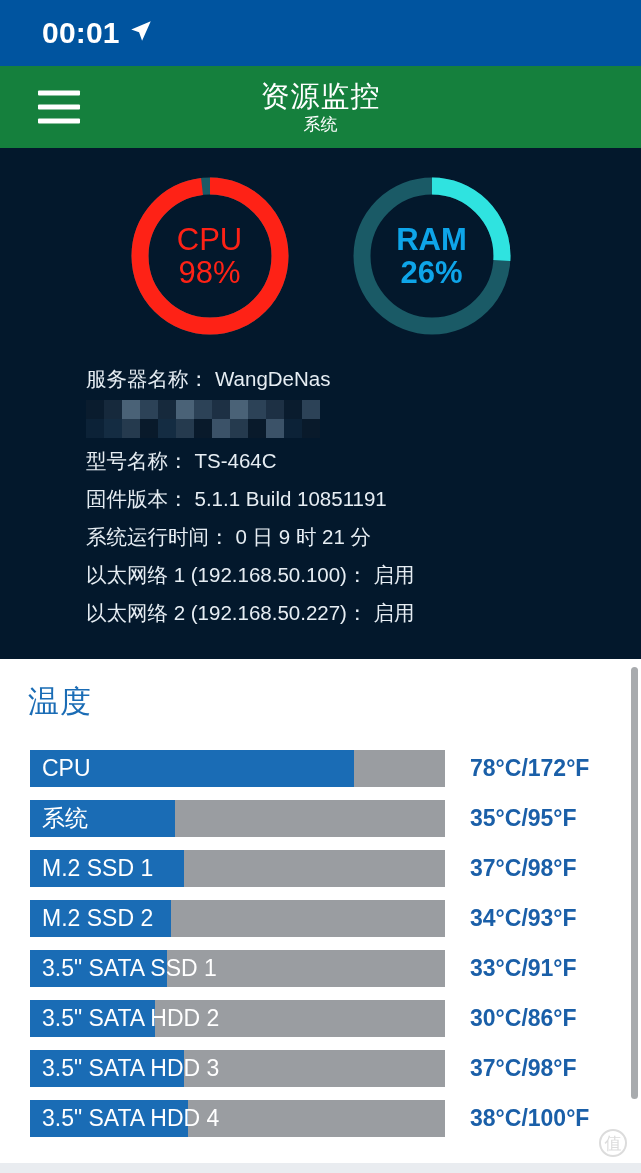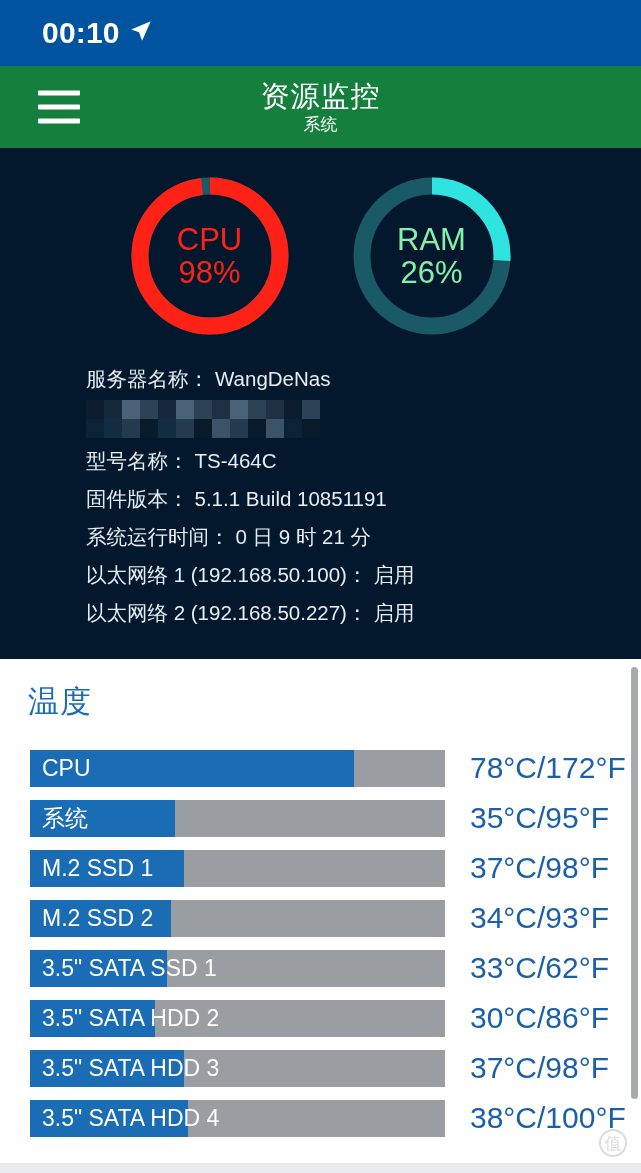--- a/index.html
+++ b/index.html
@@ -64,21 +64,21 @@
   .gauges { display: flex; justify-content: center; gap: 58px; padding-top: 12px; }
   .gauge { position: relative; width: 164px; height: 164px; }
   .gauge svg { display: block; transform: rotate(-90deg); }
   .gauge-text {
     position: absolute; inset: 0; display: flex; flex-direction: column;
     align-items: center; justify-content: center; line-height: 1.08;
   }
   .gauge-name { font-size: 31px; font-weight: 400; }
   .gauge-val  { font-size: 31px; font-weight: 400; }
   .gauge.cpu .gauge-name, .gauge.cpu .gauge-val { color: #fe2216; }
-  .gauge.ram .gauge-name, .gauge.ram .gauge-val { color: #86efac; }
+  .gauge.ram .gauge-name, .gauge.ram .gauge-val { color: #0ea5e9; font-weight: bold; }
 
   .info { margin-top: 22px; padding-left: 86px; }
   .info-row {
     color: #e6edf3; font-size: 20.5px; line-height: 1.0;
     height: 38px; display: flex; align-items: center; white-space: nowrap;
   }
   .info-row .lbl { margin-right: 6px; text-align: right; }
   .redacted { height: 40px; width: 232px; margin: 2px 0 2px 0; position: relative; }
   .redacted i { position: absolute; display: block; }
 
@@ -93,21 +93,21 @@
   }
   .bar {
     position: relative; width: 415px; height: 37px; background: #9a9da1; overflow: hidden;
   }
   .bar-fill { position: absolute; left: 0; top: 0; bottom: 0; background: #1a6cb5; }
   .bar-label {
     position: absolute; left: 12px; top: 0; height: 37px; display: flex; align-items: center;
     color: #ffffff; font-size: 23px; font-weight: 400; white-space: nowrap; z-index: 2;
   }
   .temp-val {
-    margin-left: 25px; color: #1a5fa8; font-size: 30px; font-weight: 400; white-space: nowrap;
+    margin-left: 25px; color: #1a5fa8; font-size: 23px; font-weight: 700; white-space: nowrap;
   }
 
   .scrollbar {
     position: absolute; right: 3px; top: 8px; width: 7px; height: 432px;
     background: #a8abae; border-radius: 4px;
   }
   .watermark {
     position: absolute; right: 14px; bottom: 16px;
     display: flex; align-items: center; gap: 8px;
     color: #dcdcdc; font-size: 25px; white-space: nowrap; pointer-events: none;
@@ -118,21 +118,21 @@
   }
   .bottom-strip { position: absolute; left: 0; right: 0; bottom: 0; height: 10px; background: #e9ecf0; }
 </style>
 </head>
 <body>
 
 <div id="app">
 
   <div class="statusbar">
     <div class="sb-left">
-      <span class="sb-time">00:10</span>
+      <span class="sb-time">00:01</span>
       <span class="loc-arrow">
         <svg width="26" height="26" viewBox="0 0 24 24">
             <path d="M21 3 3 10.5l7.2 2.6L13 21z" fill="#ffffff"></path>
           </svg>
       </span>
     </div>
   </div>
 
   <div class="header">
     <div class="hamburger">
@@ -260,21 +260,21 @@
             <div class="bar-fill" style="width: 34%; background: rgb(26, 108, 181);"></div>
             <div class="bar-label">M.2 SSD 2</div>
           </div>
           <div class="temp-val">34°C/93°F</div>
         </div>
         <div class="temp-row">
           <div class="bar">
             <div class="bar-fill" style="width: 33%; background: rgb(26, 108, 181);"></div>
             <div class="bar-label">3.5" SATA SSD 1</div>
           </div>
-          <div class="temp-val">33°C/62°F</div>
+          <div class="temp-val">33°C/91°F</div>
         </div>
         <div class="temp-row">
           <div class="bar">
             <div class="bar-fill" style="width: 30%; background: rgb(26, 108, 181);"></div>
             <div class="bar-label">3.5" SATA HDD 2</div>
           </div>
           <div class="temp-val">30°C/86°F</div>
         </div>
         <div class="temp-row">
           <div class="bar">

